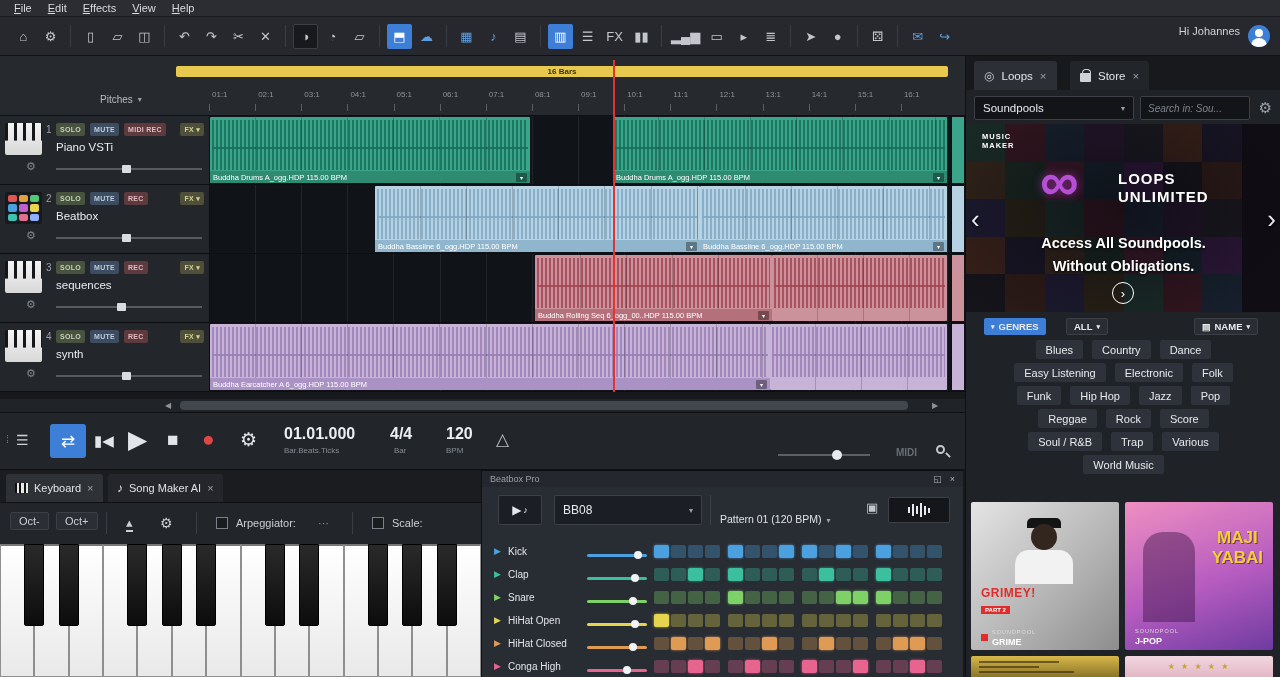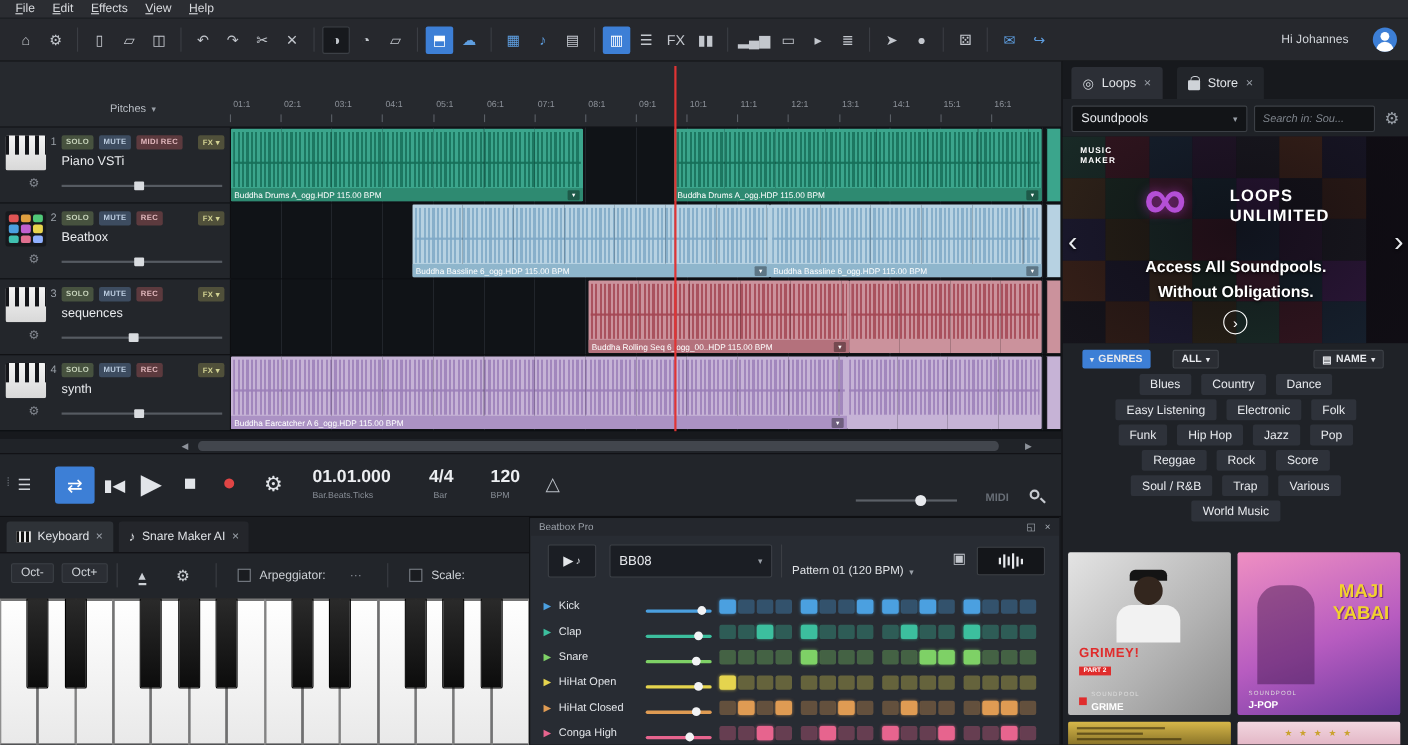--- a/index.html
+++ b/index.html
@@ -14,21 +14,21 @@
 .mi::first-letter{text-decoration:underline}
 
 
 #toolbar{position:absolute;left:0;top:17px;width:1280px;height:39px;background:#26282d;border-bottom:1px solid #0f1013;display:flex;align-items:center;padding:0 10px}
 #toolbar-icons{display:flex;align-items:center}
 .tbi{min-width:25px;height:25px;margin:0 1px;display:flex;align-items:center;justify-content:center;font-size:13px;color:#c3c7cd;border-radius:2px;padding:0 2px}
 .tbi.blue{color:#5e9ee0}
 .tbi.bluebg{background:#3d7fd6;color:#fff}
 .tbi.darkbg{background:#17191d;border:1px solid #3c4046}
 .tbsep{width:1px;height:22px;background:#3b3e44;margin:0 6px}
-#user-area{margin-left:auto;display:flex;align-items:center;gap:22px}
+#user-area{margin-left:auto;display:flex;gap:8px}
 #user-greeting{font-size:11px;color:#cfd3d8}
 #avatar{width:22px;height:22px;border-radius:50%;background:#3d7fd6;position:relative;overflow:hidden}
 #avatar .hd{position:absolute;left:7px;top:4px;width:8px;height:8px;border-radius:50%;background:#fff}
 #avatar .bd{position:absolute;left:3px;top:13px;width:16px;height:10px;border-radius:8px 8px 0 0;background:#fff}
 
 
 #ruler{position:absolute;left:0;top:56px;width:965px;height:60px;background:#26292e;border-bottom:1px solid #0f1013}
 #loopbar{position:absolute;left:176px;top:10px;width:772px;height:11px;background:#e8c94f;border-radius:2px;display:flex;align-items:center;justify-content:center;font-size:8px;font-weight:bold;color:#3a3010}
 #pitches{position:absolute;left:100px;top:38px;font-size:10px;color:#b9bec5;display:flex;gap:5px;align-items:center}
 .tick{position:absolute;top:34px;font-size:8px;color:#8d929a;white-space:nowrap}
@@ -223,20 +223,23 @@
     <div id="user-area">
       <span id="user-greeting">Hi Johannes</span>
       <span id="avatar">
           <span class="hd"></span>
           <span class="bd"></span>
         </span>
     </div>
   </div>
 
   <div id="ruler">
+    <div id="loopbar">
+        <span>16 Bars</span>
+      </div>
     <div id="pitches">
         <span>Pitches</span>
         <span class="chev">▾</span>
       </div>
     <div id="ticks">
         <span class="tick" style="left: 212px;">01:1</span>
         <span class="tickmark" style="left: 209px;"></span>
         <span class="tick" style="left: 258.125px;">02:1</span>
         <span class="tickmark" style="left: 255.125px;"></span>
         <span class="tick" style="left: 304.25px;">03:1</span>
@@ -458,21 +461,21 @@
   </div>
 
   <div id="dock-tabs">
     <div class="dtab" style="left:6px;background:#2e3237">
       <span class="micro-piano"></span>
       <span>Keyboard</span>
       <span class="x">×</span>
     </div>
     <div class="dtab" style="left:108px;background:#24262b">
       <span style="font-size:12px">♪</span>
-      <span>Snare Maker AI</span>
+      <span>Song Maker AI</span>
       <span class="x">×</span>
     </div>
   </div>
 
   <div id="kb-bar">
     <button class="kb-btn" style="position:absolute;left:10px;top:9px">Oct-</button>
     <button class="kb-btn" style="position:absolute;left:56px;top:9px">Oct+</button>
     <div class="kb-sep" style="left:106px"></div>
     <span class="kb-el" style="left:126px;top:12px;font-size:13px;border-bottom:2px solid #ccd0d5">▴</span>
     <span class="kb-el" style="left:160px;top:12px;font-size:14px">⚙</span>

